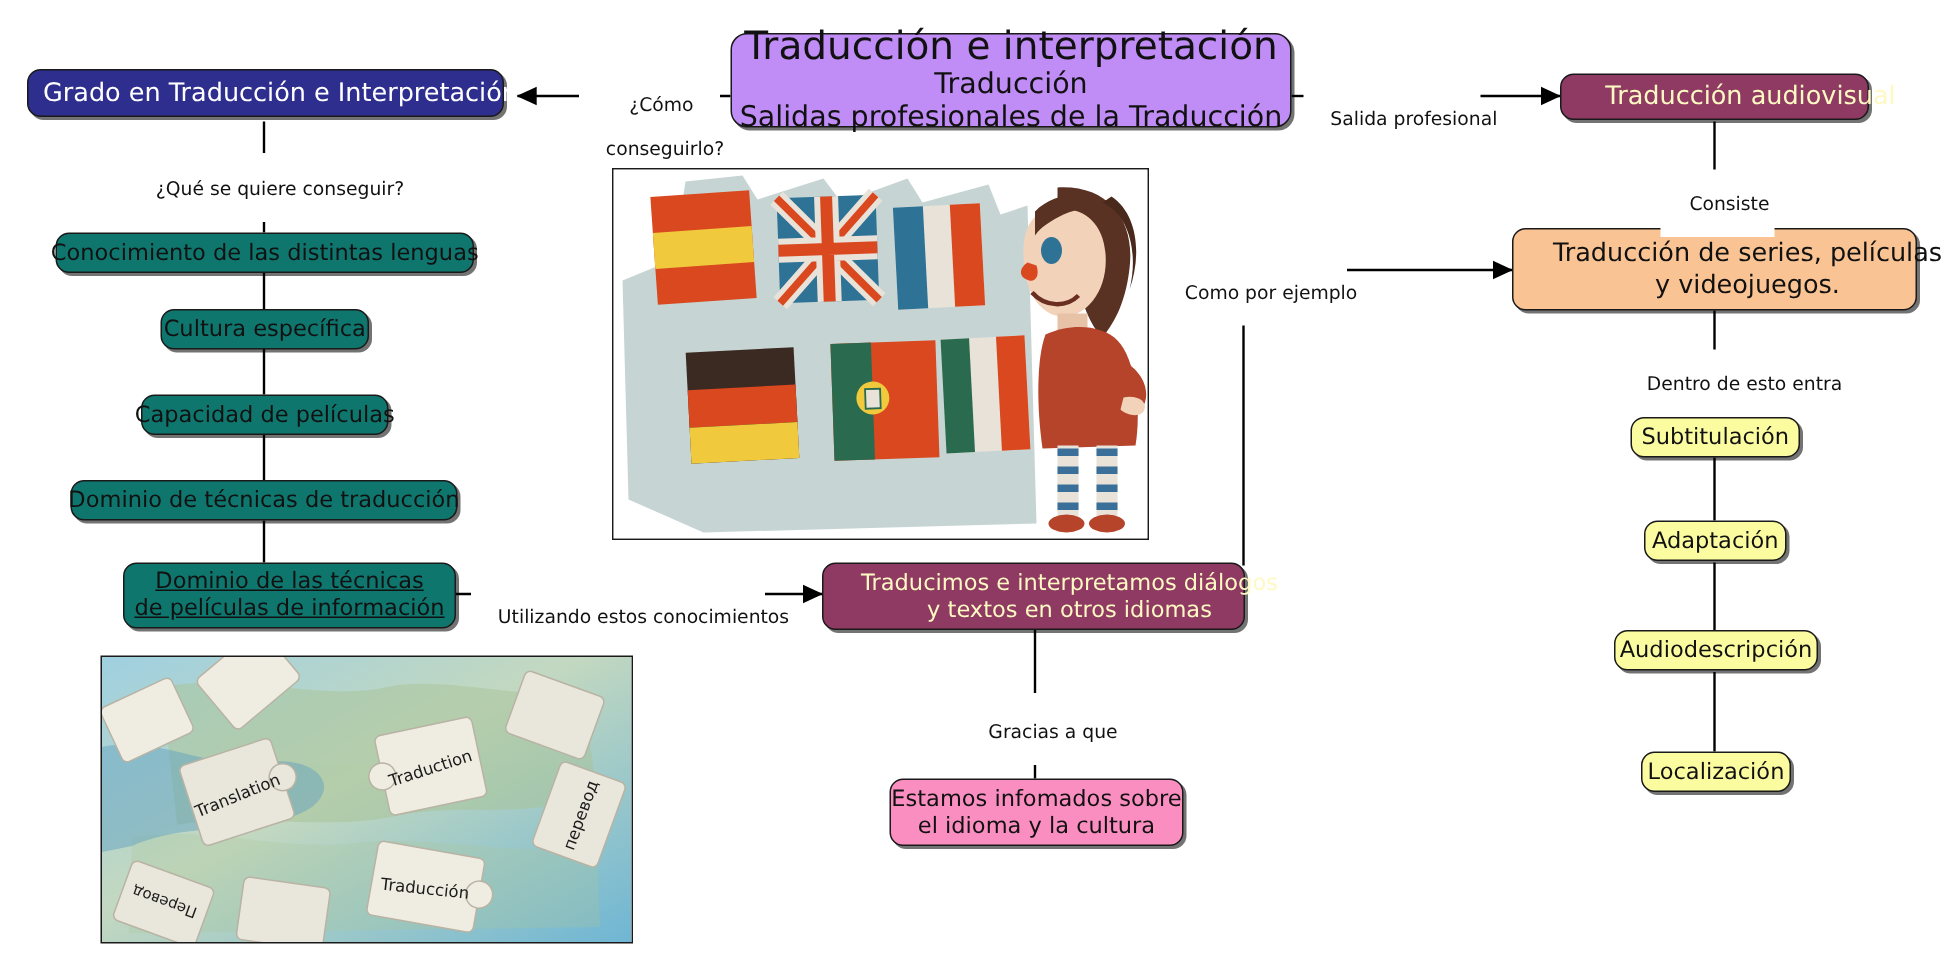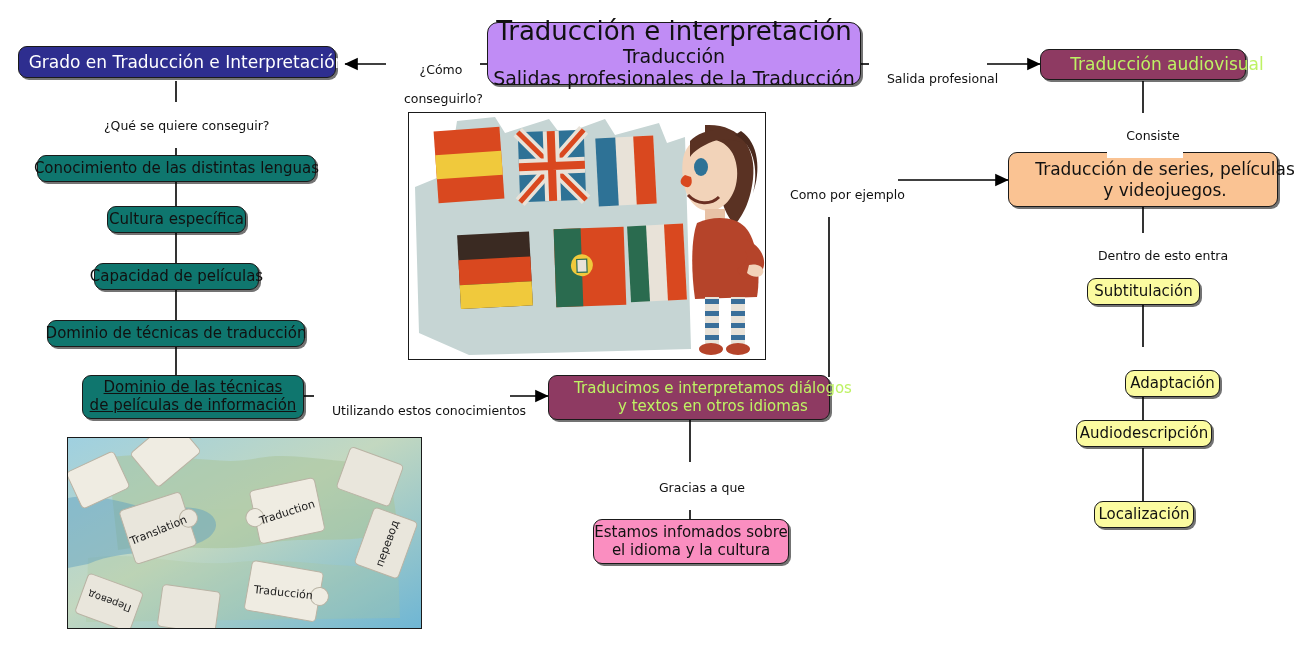--- a/index.html
+++ b/index.html
@@ -59,21 +59,21 @@
     font-size: 17px;
     padding-left: 20px;
   }
   .n-blue {
     background: #0f766e;
     color: #111111;
     font-size: 15px;
   }
   .n-maroon {
     background: #8e3a62;
-    color: #bef264;
+    color: #fef9c3;
     font-size: 15px;
     padding-left: 48px;
   }
   .n-orange {
     background: #fac393;
     color: #111111;
     font-size: 17px;
     padding-left: 44px;
   }
   .n-yellow {
@@ -208,21 +208,21 @@
 
   <div class="node n-orange" style="left:1008px; top:152px; width:270px; height:55px; flex-direction:column;">
     <span>Traducción de series, películas</span>
     <span>y videojuegos.</span>
   </div>
 
   <div class="node n-yellow" style="left:1087px; top:278px; width:113px; height:27px;">
     <span>Subtitulación</span>
   </div>
 
-  <div class="node n-yellow" style="left:1125px; top:347px; width:95px; height:27px;margin-top:23px;">
+  <div class="node n-yellow" style="left:1096px; top:347px; width:95px; height:27px;">
     <span>Adaptación</span>
   </div>
 
   <div class="node n-yellow" style="left:1076px; top:420px; width:136px; height:27px;align-items:center;">
     <span>Audiodescripción</span>
   </div>
 
   <div class="node n-yellow" style="left:1094px; top:501px; width:100px; height:27px;">
     <span>Localización</span>
   </div>

